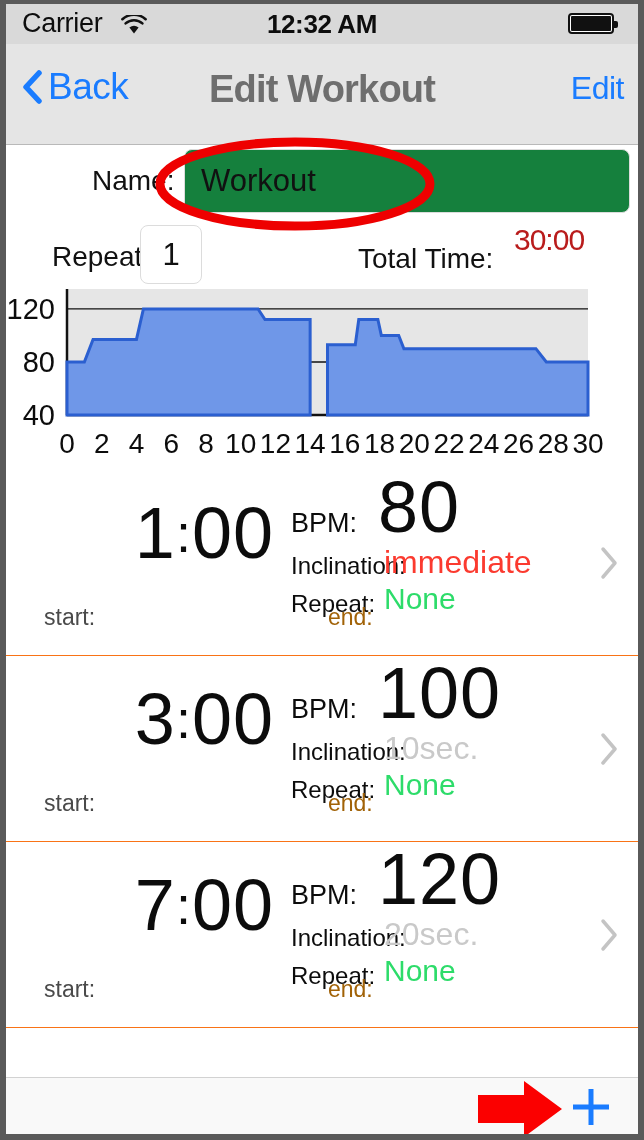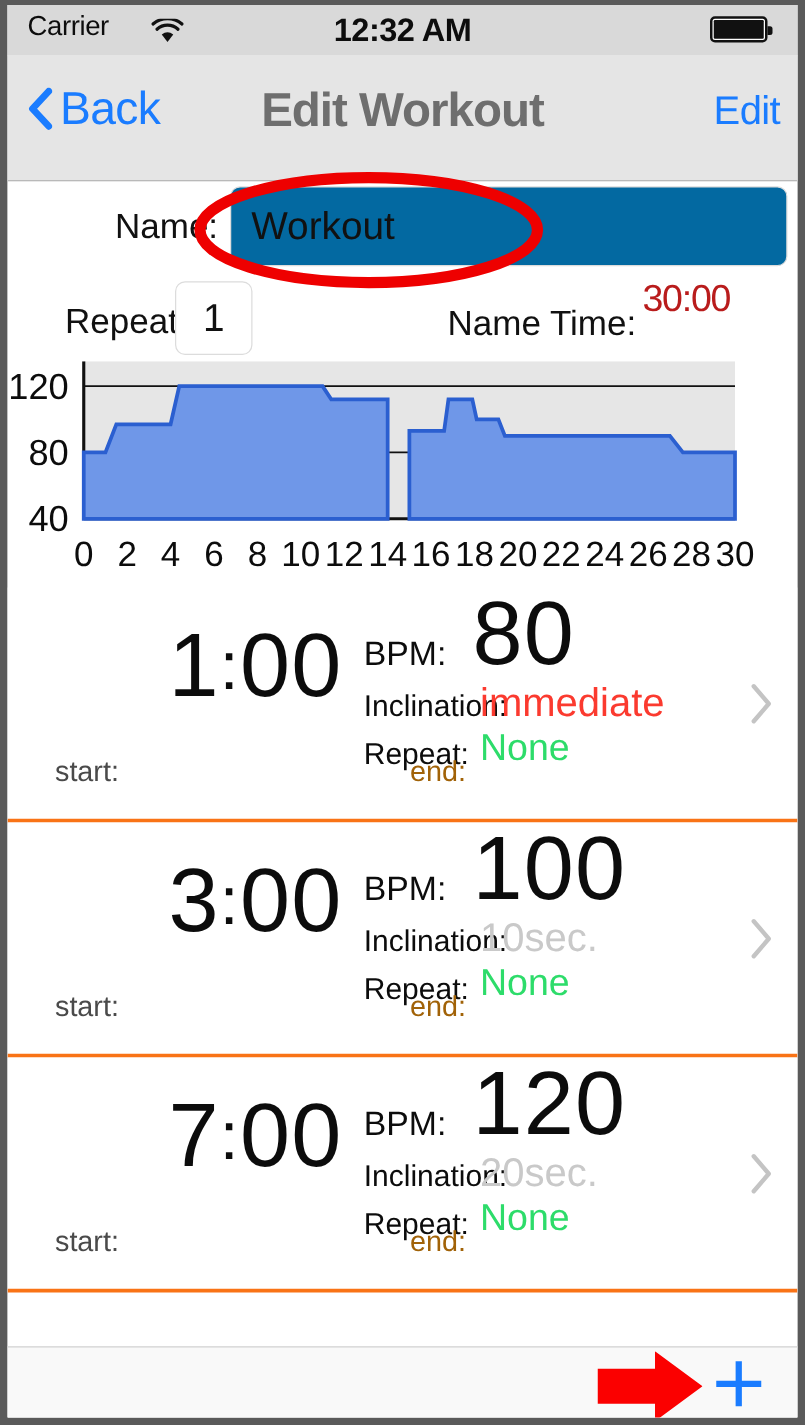--- a/index.html
+++ b/index.html
@@ -34,21 +34,21 @@
   .statusbar {
     position: absolute;
     left: 0; top: 0;
     width: 632px; height: 40px;
     background: #d9d9d9;
     border-bottom: 1px solid #cfcfcf;
   }
   .carrier {
     position: absolute;
     left: 16px; top: 4px;
-    font-size: 22px;
+    font-size: 27px;
     color: #0d0d0d;
     letter-spacing: -0.3px;
   }
   .wifi {
     position: absolute;
     left: 115px; top: 11px;
     width: 26px; height: 20px;
   }
   .clock {
     position: absolute;
@@ -139,21 +139,21 @@
     left: 86px; top: 16px;
     font-size: 28px;
     color: #111;
   }
   .name-input {
     position: absolute;
     left: 178px; top: 0px;
     width: 446px; height: 64px;
     border: 1px solid #dcdcdc;
     border-radius: 8px;
-    background: #0369a1;
+    background: #15803d;
     box-sizing: border-box;
     font-family: "Liberation Sans", sans-serif;
     font-size: 31px;
     color: #111;
     padding: 0 16px;
     outline: none;
   }
 
   
   .repeat-row {
@@ -206,21 +206,21 @@
 
   
   .list {
     position: absolute;
     left: 0; top: 466px;
     width: 632px;
   }
   .row {
     position: relative;
     width: 632px; height: 185px;
-    border-bottom: 3px solid #f97316;
+    border-bottom: 1px solid #f97316;
     background: #fff;
     cursor: pointer;
   }
   .row .dur {
     position: absolute;
     left: 78px; top: 22px;
     width: 190px;
     text-align: right;
     font-size: 72px;
     color: #0c0c0c;
@@ -351,21 +351,21 @@
     </div>
 
     <div class="name-row">
       <div class="name-label">Name:</div>
       <input class="name-input" type="text" value="Workout" style="">
     </div>
 
     <div class="repeat-row">
       <div class="repeat-label">Repeat:</div>
       <input class="repeat-input" type="text" value="1" style="">
-      <div class="total-label">Name Time:</div>
+      <div class="total-label">Total Time:</div>
       <div class="total-value">30:00</div>
     </div>
 
     <div class="chart-wrap">
       <svg class="chart-svg" id="chart" width="632" height="180" viewBox="0 0 632 180">
           <rect x="61" y="0" width="521" height="126" fill="#e6e6e6"></rect>
           <line x1="61" y1="0" x2="61" y2="126" stroke="#111" stroke-width="2.5"></line>
           <line x1="61" y1="126" x2="582" y2="126" stroke="#111" stroke-width="2.5"></line>
           <line x1="61" y1="19.894736842105274" x2="582" y2="19.894736842105274" stroke="#111" stroke-width="1.4"></line>
           <line x1="61" y1="72.94736842105263" x2="582" y2="72.94736842105263" stroke="#111" stroke-width="1.4"></line>

